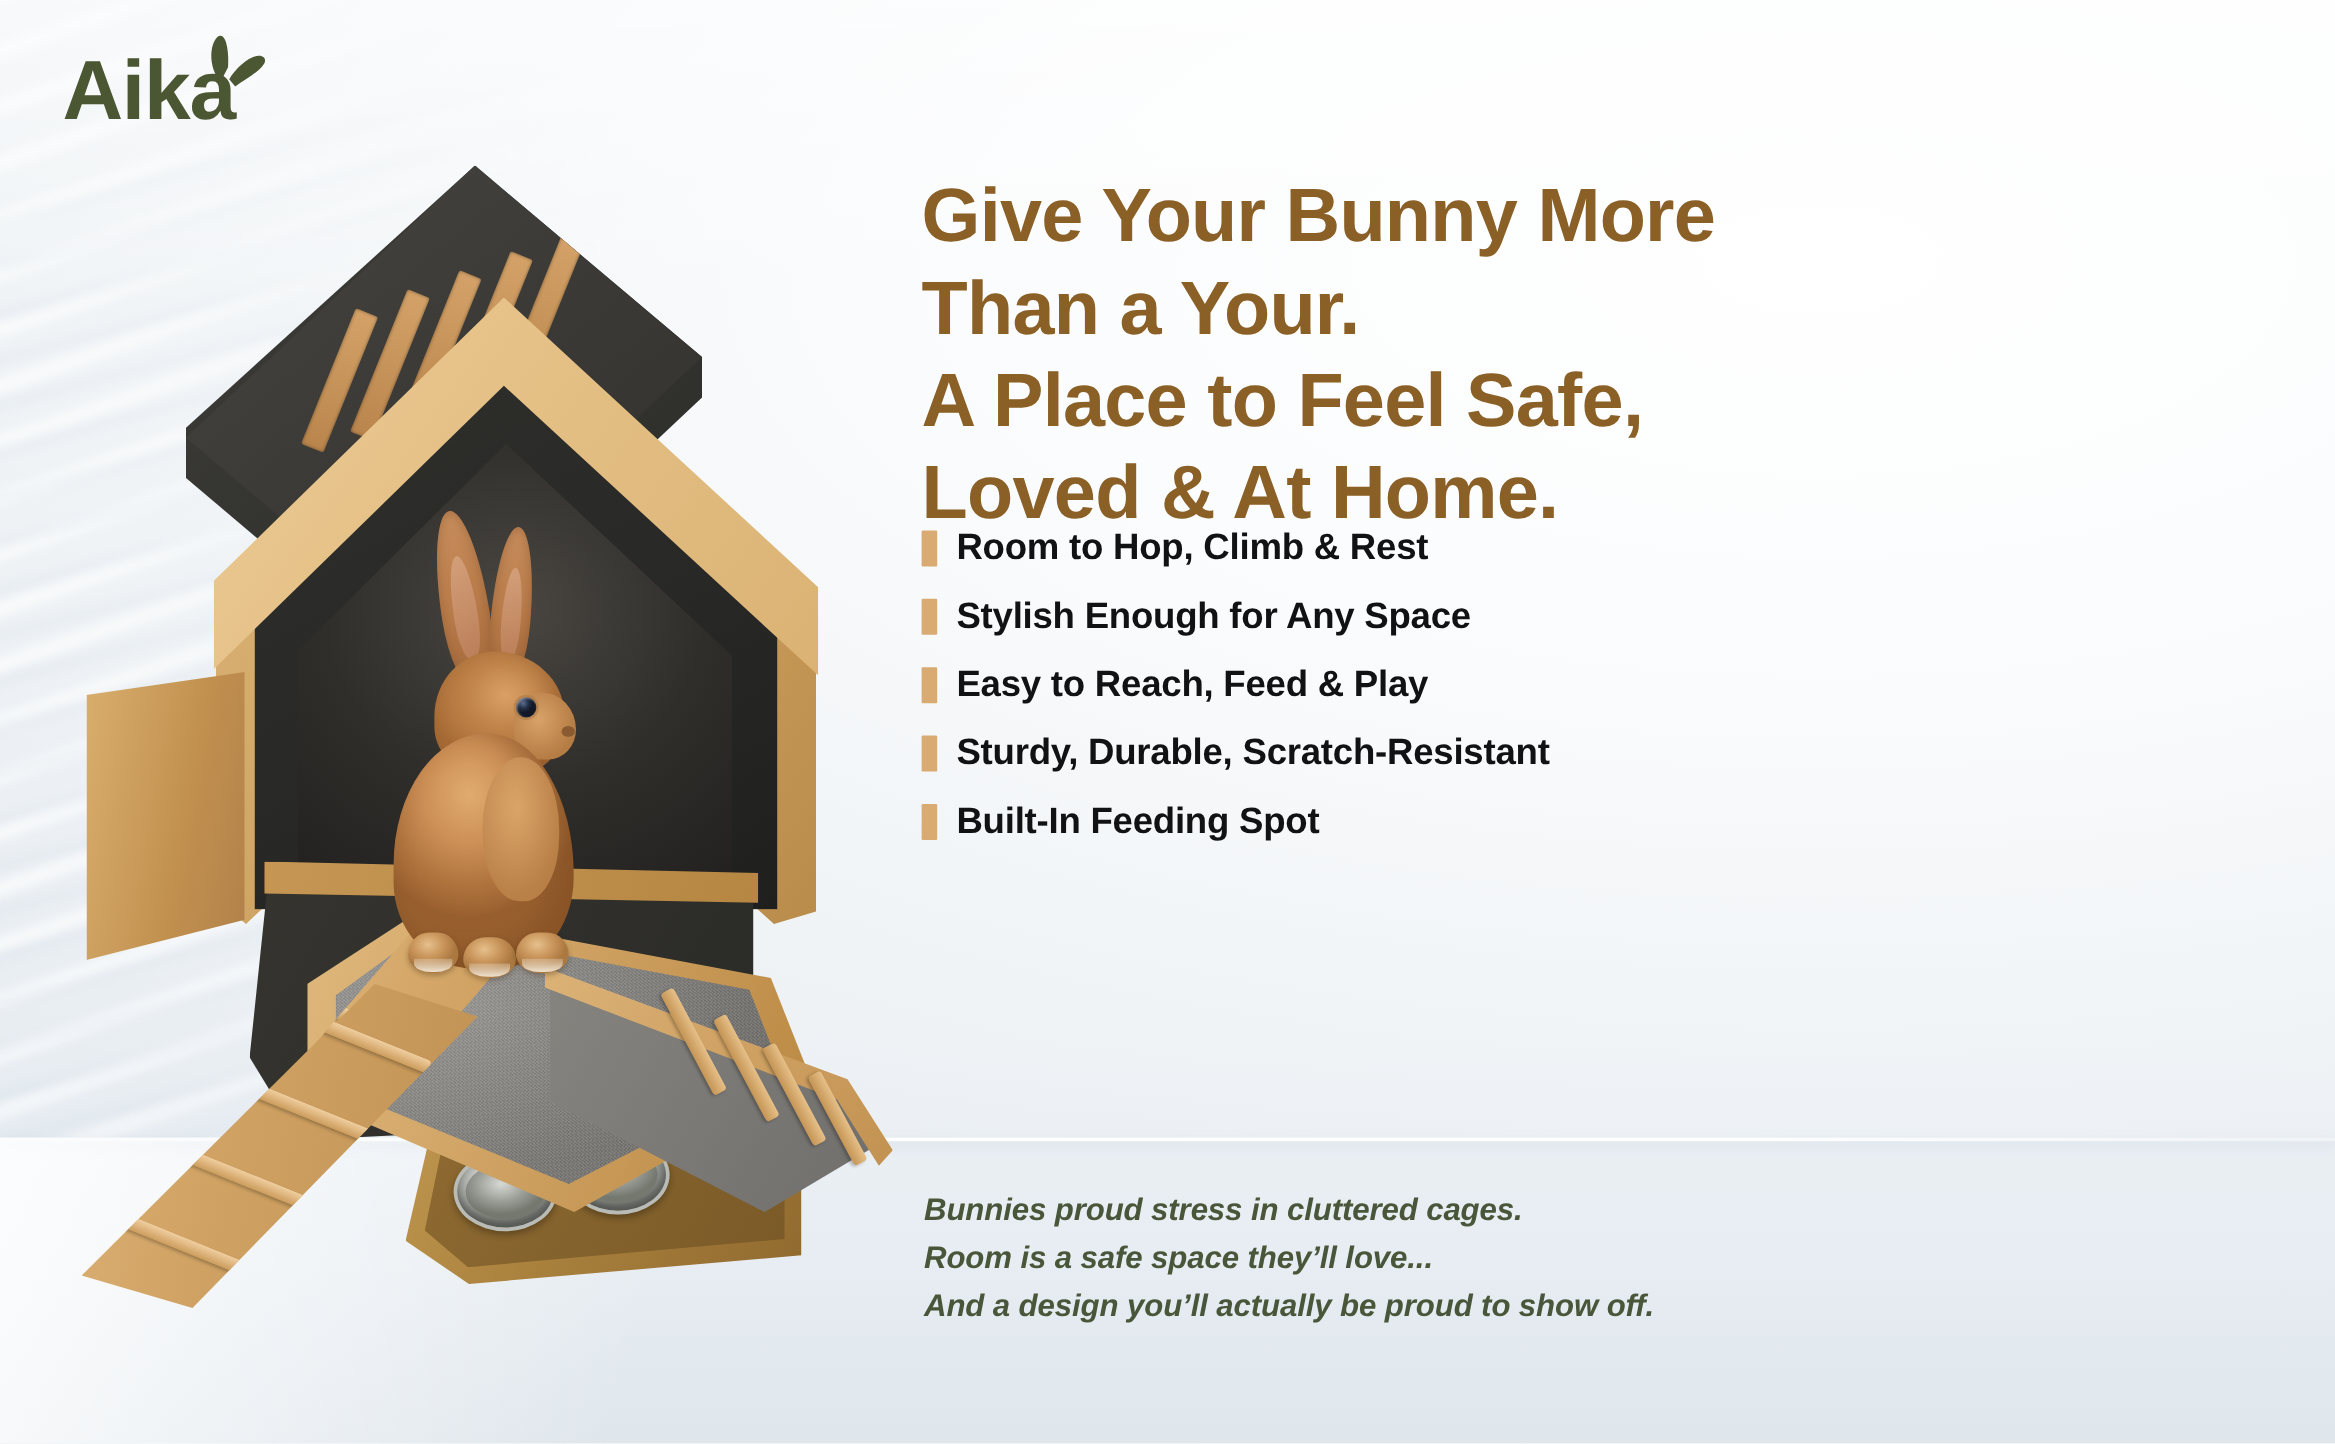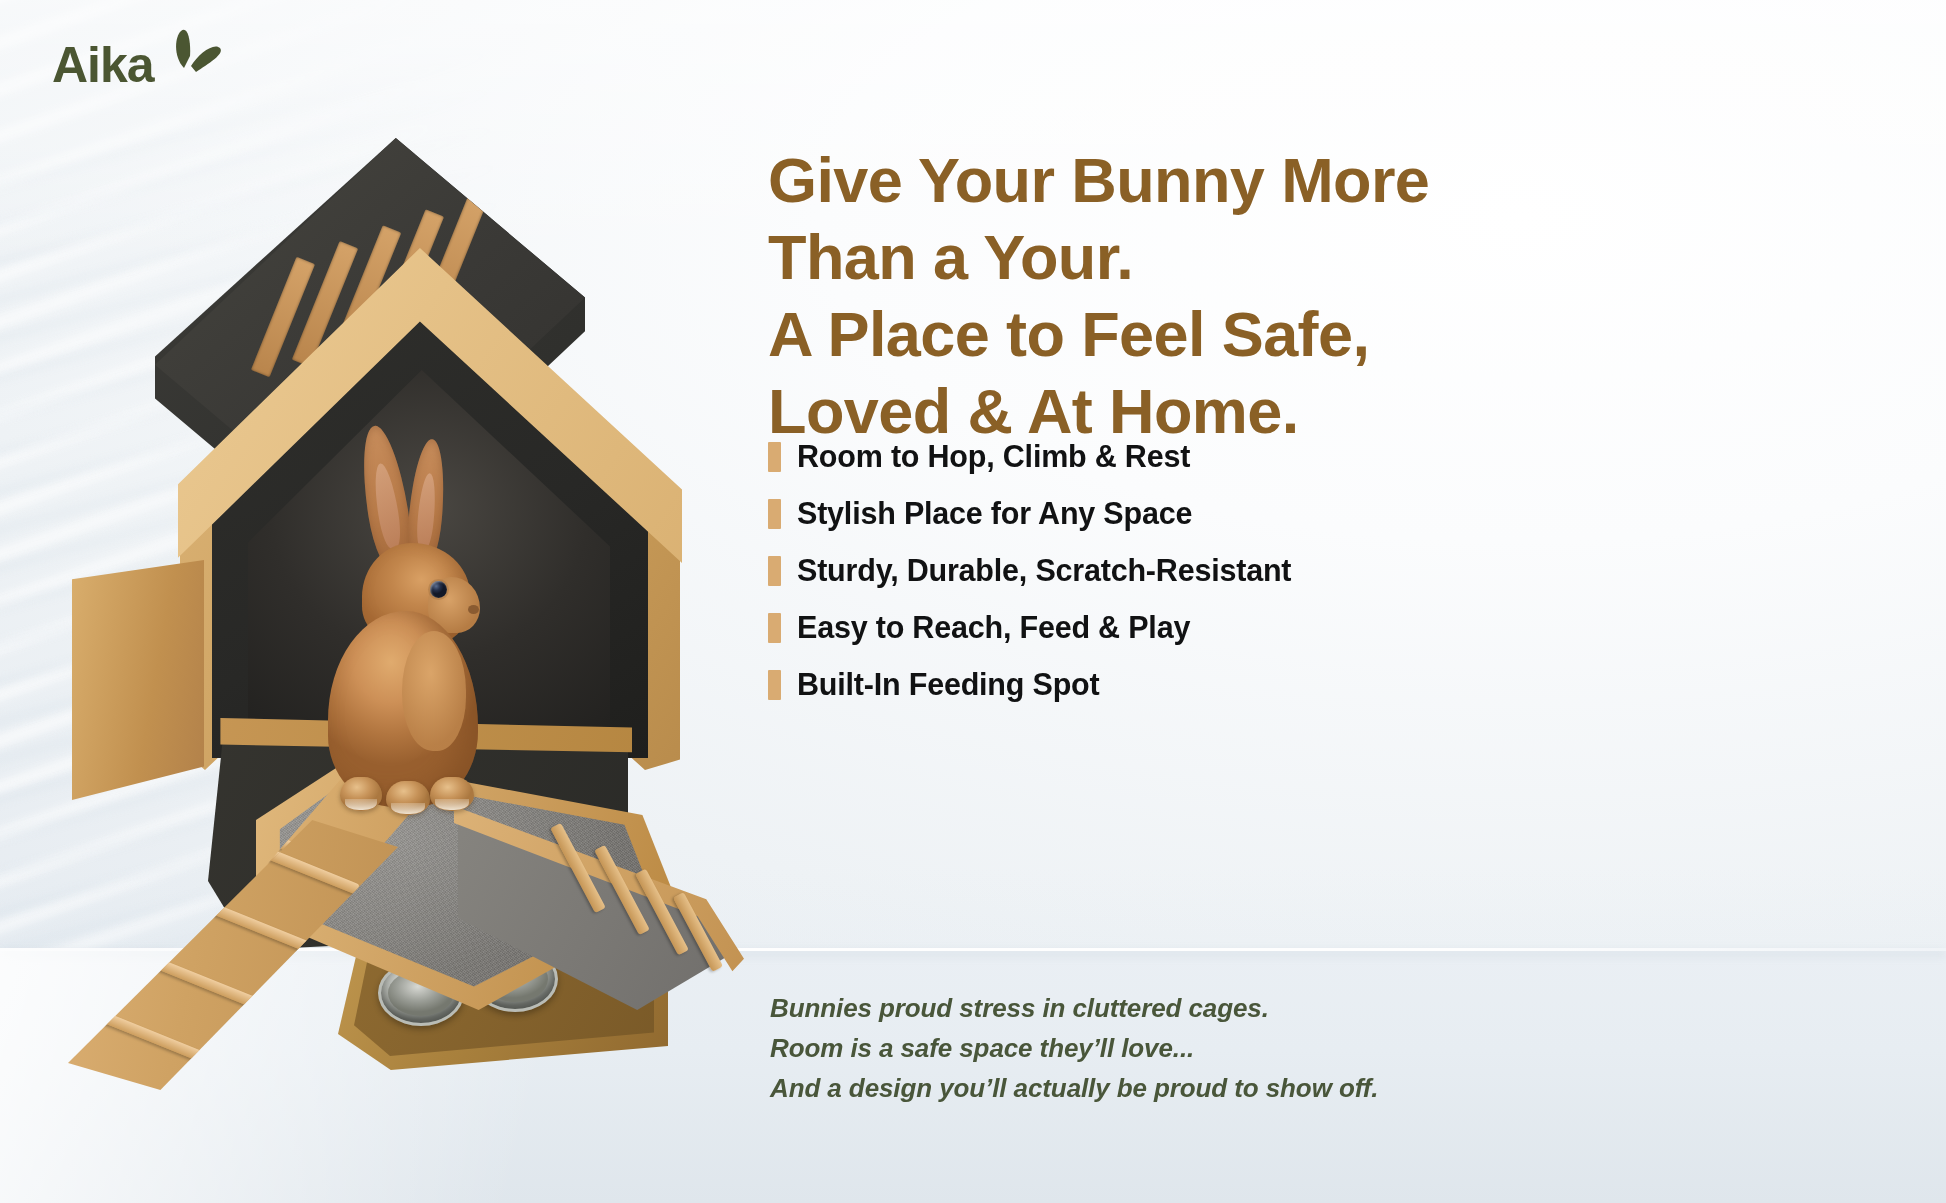--- a/index.html
+++ b/index.html
@@ -62,21 +62,21 @@
     box-shadow:0 4px 9px rgba(160,175,190,.35);
   }
   .floor-sheen{
     position:absolute; left:0; bottom:0; width:760px; height:255px;
     background:linear-gradient(105deg, rgba(255,255,255,.85), rgba(255,255,255,0) 70%);
   }
 
   
   .logo{
     position:absolute; left:52px; top:40px;
-    font-size:50px; font-weight:700; letter-spacing:-1px;
+    font-size:70px; font-weight:700; letter-spacing:-1px;
     color:#4b5632;
     line-height:1;
     user-select:none;
   }
   .logo svg{ position:absolute; left:-4px; top:-30px; }
 
   
   .product{ position:absolute; left:60px; top:120px; width:700px; height:950px; }
   .shape{ position:absolute; }
 
@@ -410,29 +410,29 @@
       <div>Loved &amp; At Home.</div>
     </div>
 
     <div class="bullets">
       <div class="bullet">
         <span class="bullet-mark"></span>
         <span class="bullet-text">Room to Hop, Climb &amp; Rest</span>
       </div>
       <div class="bullet">
         <span class="bullet-mark"></span>
-        <span class="bullet-text">Stylish Place for Any Space</span>
+        <span class="bullet-text">Stylish Enough for Any Space</span>
+      </div>
+      <div class="bullet">
+        <span class="bullet-mark"></span>
+        <span class="bullet-text">Easy to Reach, Feed &amp; Play</span>
       </div>
       <div class="bullet">
         <span class="bullet-mark"></span>
         <span class="bullet-text">Sturdy, Durable, Scratch-Resistant</span>
-      </div>
-      <div class="bullet">
-        <span class="bullet-mark"></span>
-        <span class="bullet-text">Easy to Reach, Feed &amp; Play</span>
       </div>
       <div class="bullet">
         <span class="bullet-mark"></span>
         <span class="bullet-text">Built-In Feeding Spot</span>
       </div>
     </div>
 
     <div class="note">
       <div>Bunnies proud stress in cluttered cages.</div>
       <div>Room is a safe space they’ll love...</div>

